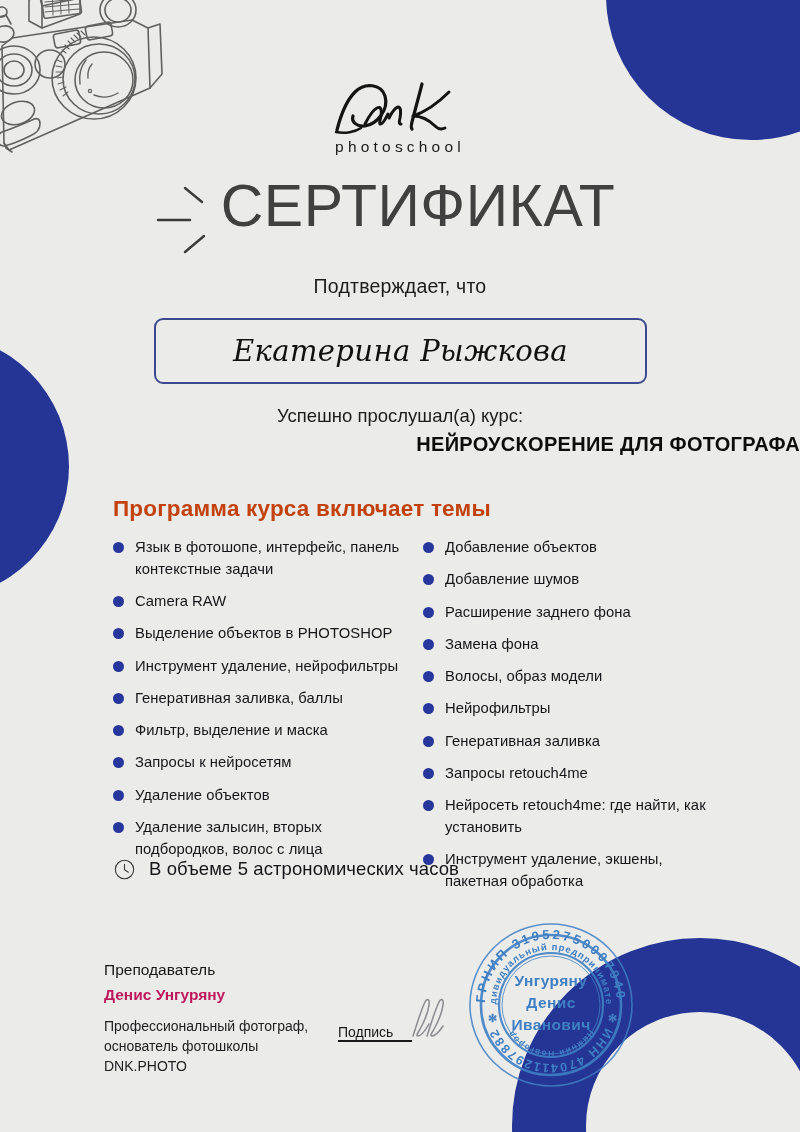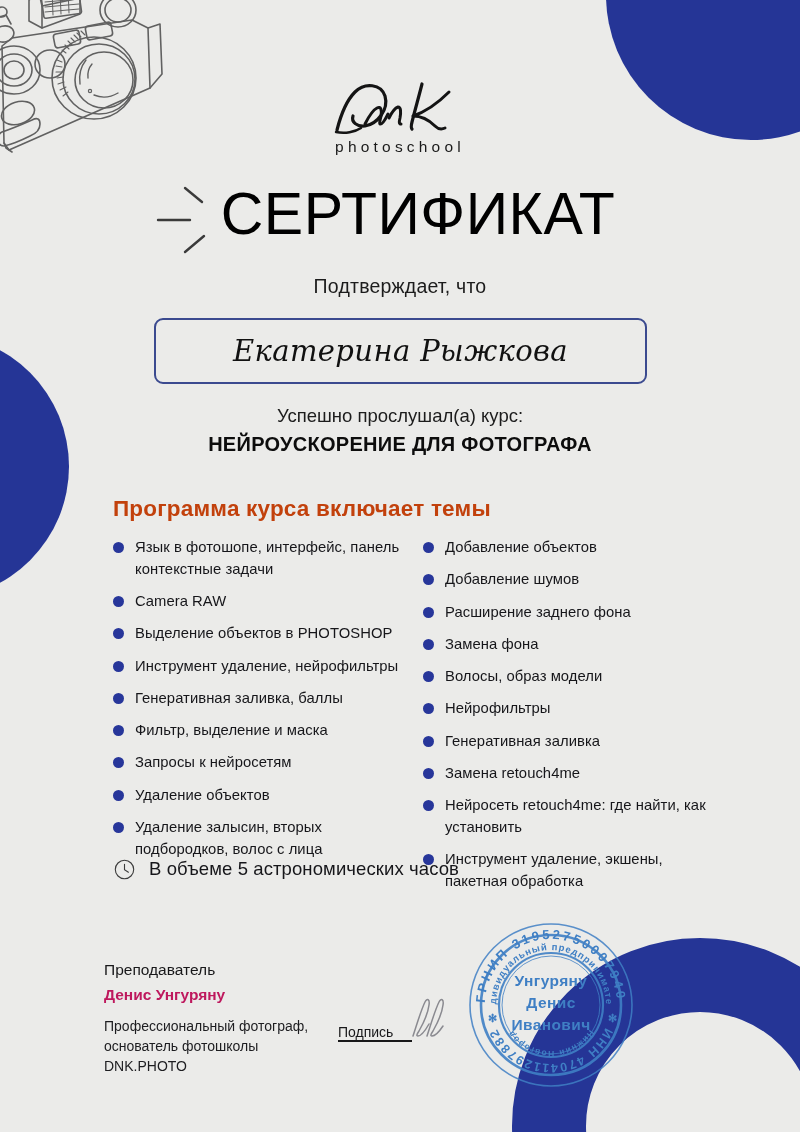--- a/index.html
+++ b/index.html
@@ -84,23 +84,23 @@
     position: absolute;
     top: 172px;
     left: 0;
     width: 800px;
     text-align: center;
   }
   .title {
     font-size: 59px;
     font-weight: 400;
     letter-spacing: 0.5px;
-    color: #000000;
+    color: #404040;
     font-family: "Liberation Sans", sans-serif;
-    margin: 12px;
+    margin: 4px;
     line-height: 1.05;
     padding-left: 36px;
   }
   .rays {
     position: absolute;
     left: 152px;
     top: 12px;
     width: 62px;
     height: 72px;
   }
@@ -146,21 +146,21 @@
     width: 800px;
     text-align: center;
     font-size: 18.5px;
     color: #1c1c1c;
   }
   .course-name {
     position: absolute;
     top: 433px;
     left: 0;
     width: 800px;
-    text-align: center;
+    text-align: right;
     font-size: 20px;
     font-weight: bold;
     color: #0d0d0d;
     letter-spacing: 0.3px;
   }
 
   
   .program-heading {
     position: absolute;
     top: 496px;
@@ -425,21 +425,21 @@
         <div class="topic-item">
           <span class="bullet"></span>
           <span class="topic-text">Нейрофильтры</span>
         </div>
         <div class="topic-item">
           <span class="bullet"></span>
           <span class="topic-text">Генеративная заливка</span>
         </div>
         <div class="topic-item">
           <span class="bullet"></span>
-          <span class="topic-text">Замена retouch4me</span>
+          <span class="topic-text">Запросы retouch4me</span>
         </div>
         <div class="topic-item">
           <span class="bullet"></span>
           <span class="topic-text">Нейросеть retouch4me: где найти, как установить</span>
         </div>
         <div class="topic-item">
           <span class="bullet"></span>
           <span class="topic-text">Инструмент удаление, экшены, пакетная обработка</span>
         </div>
       </div>

